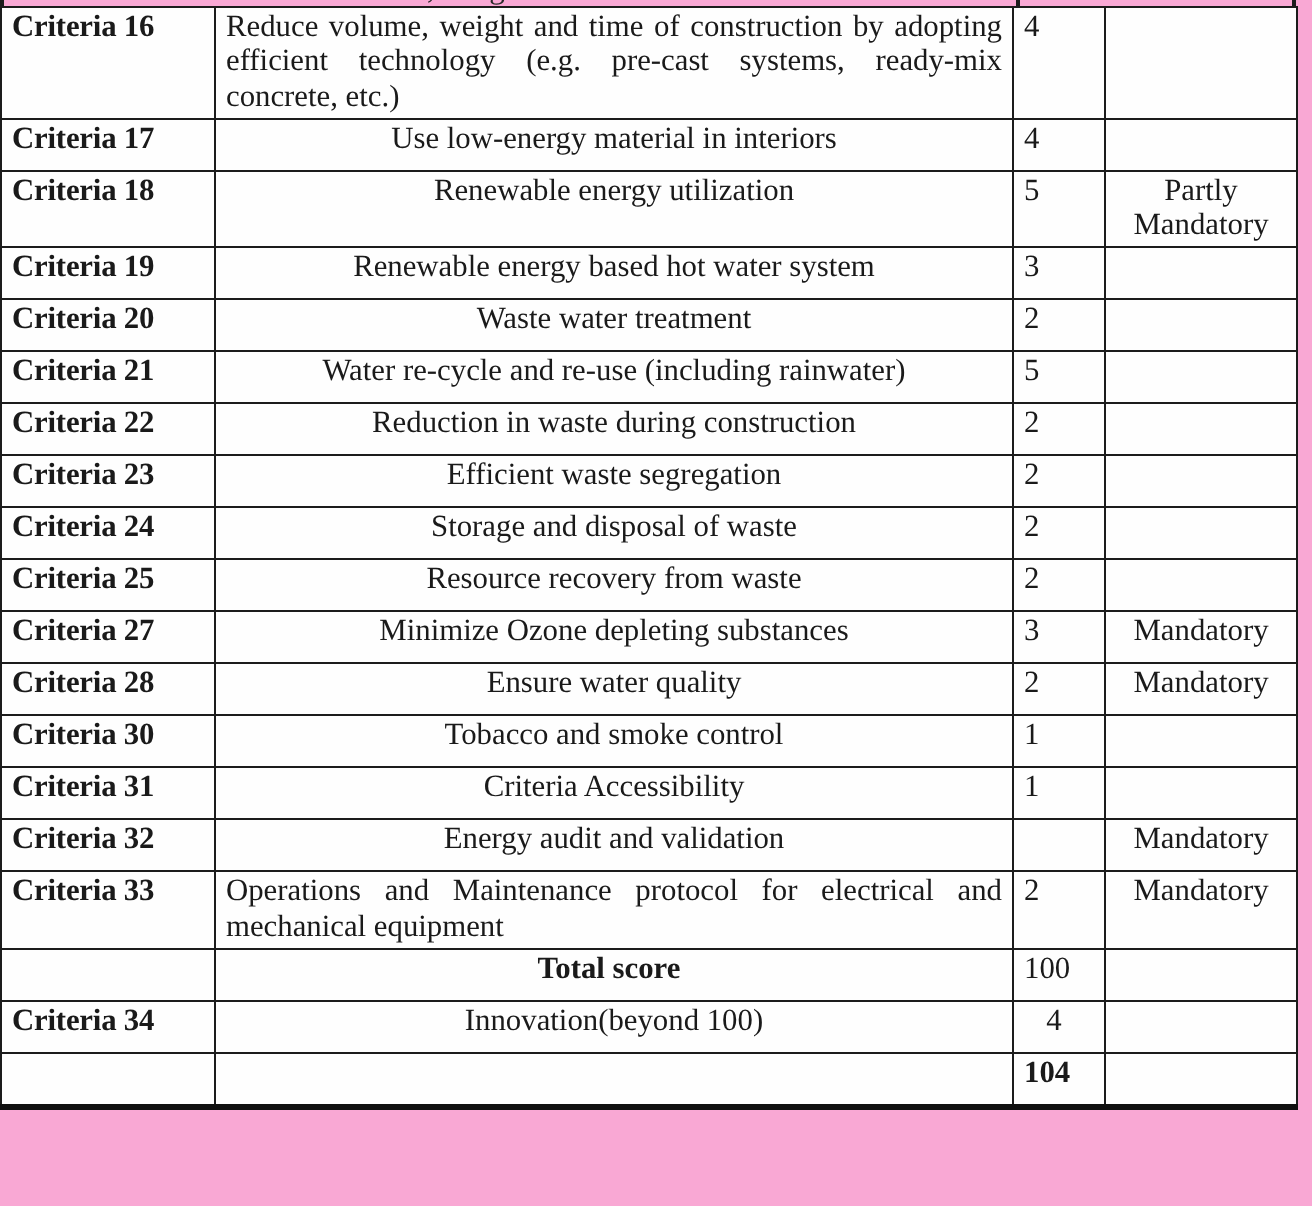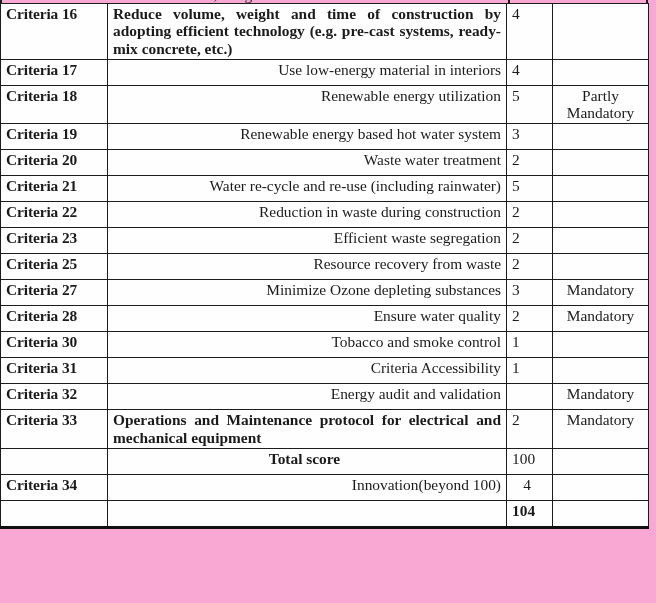--- a/index.html
+++ b/index.html
@@ -80,29 +80,28 @@
   col.c-score { width: 46px; }
   col.c-rem  { width: 96px; }
 
   td.crit {
     font-weight: bold;
     white-space: nowrap;
     padding-left: 4px;
     letter-spacing: -0.1px;
   }
   td.desc {
-    text-align: right;
+    text-align: center;
     padding-left: 7px;
     padding-right: 3px;
   }
   td.desc.just {
     text-align: justify;
     text-align-last: left;
     hyphens: none;
-    font-weight: bold;
   }
   td.score {
     border-right: none;
     padding-left: 5px;
     text-align: left;
   }
   td.rem {
     border-left: none;
     padding-left: 9px;
     text-align: center;
@@ -191,20 +190,26 @@
         <td class="rem"></td>
       </tr>
 
       <tr class="tall">
         <td class="crit">Criteria 23</td>
         <td class="desc">Efficient waste segregation</td>
         <td class="score">2</td>
         <td class="rem"></td>
       </tr>
 
+      <tr class="tall">
+        <td class="crit">Criteria 24</td>
+        <td class="desc">Storage and disposal of waste</td>
+        <td class="score">2</td>
+        <td class="rem"></td>
+      </tr>
 
       <tr class="tall">
         <td class="crit">Criteria 25</td>
         <td class="desc">Resource recovery from waste</td>
         <td class="score">2</td>
         <td class="rem"></td>
       </tr>
 
 
       <tr class="tall">

